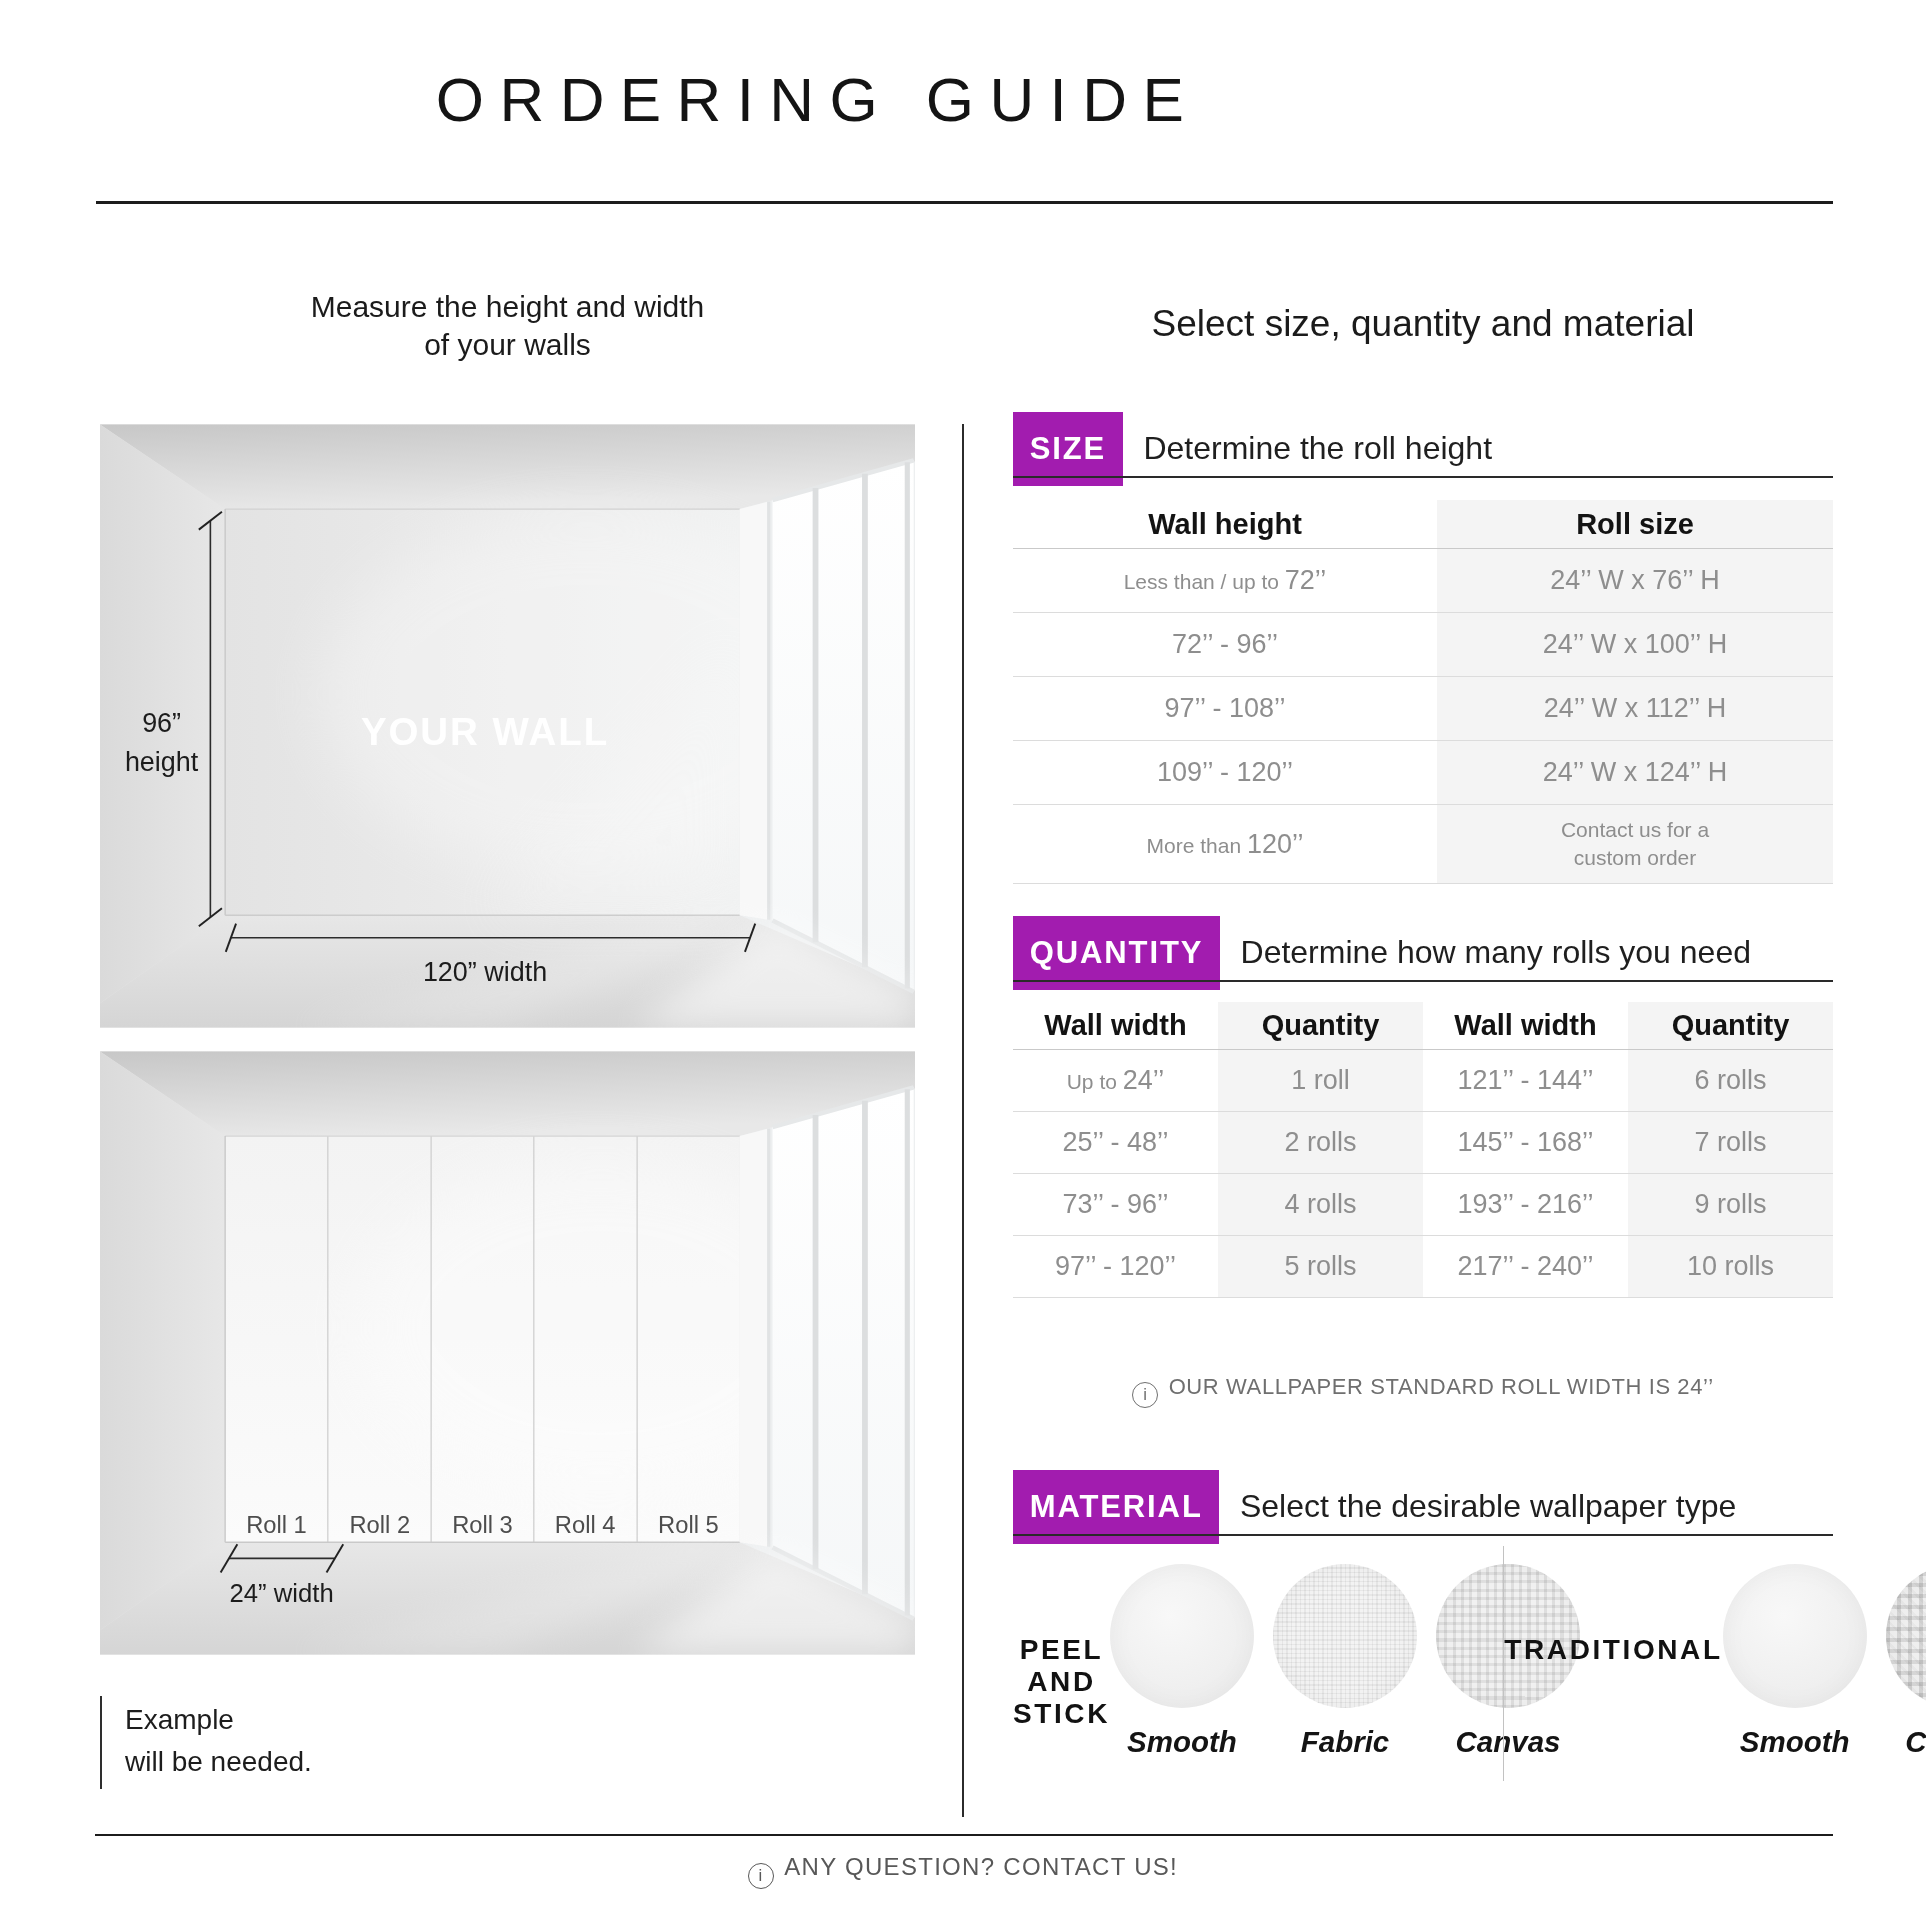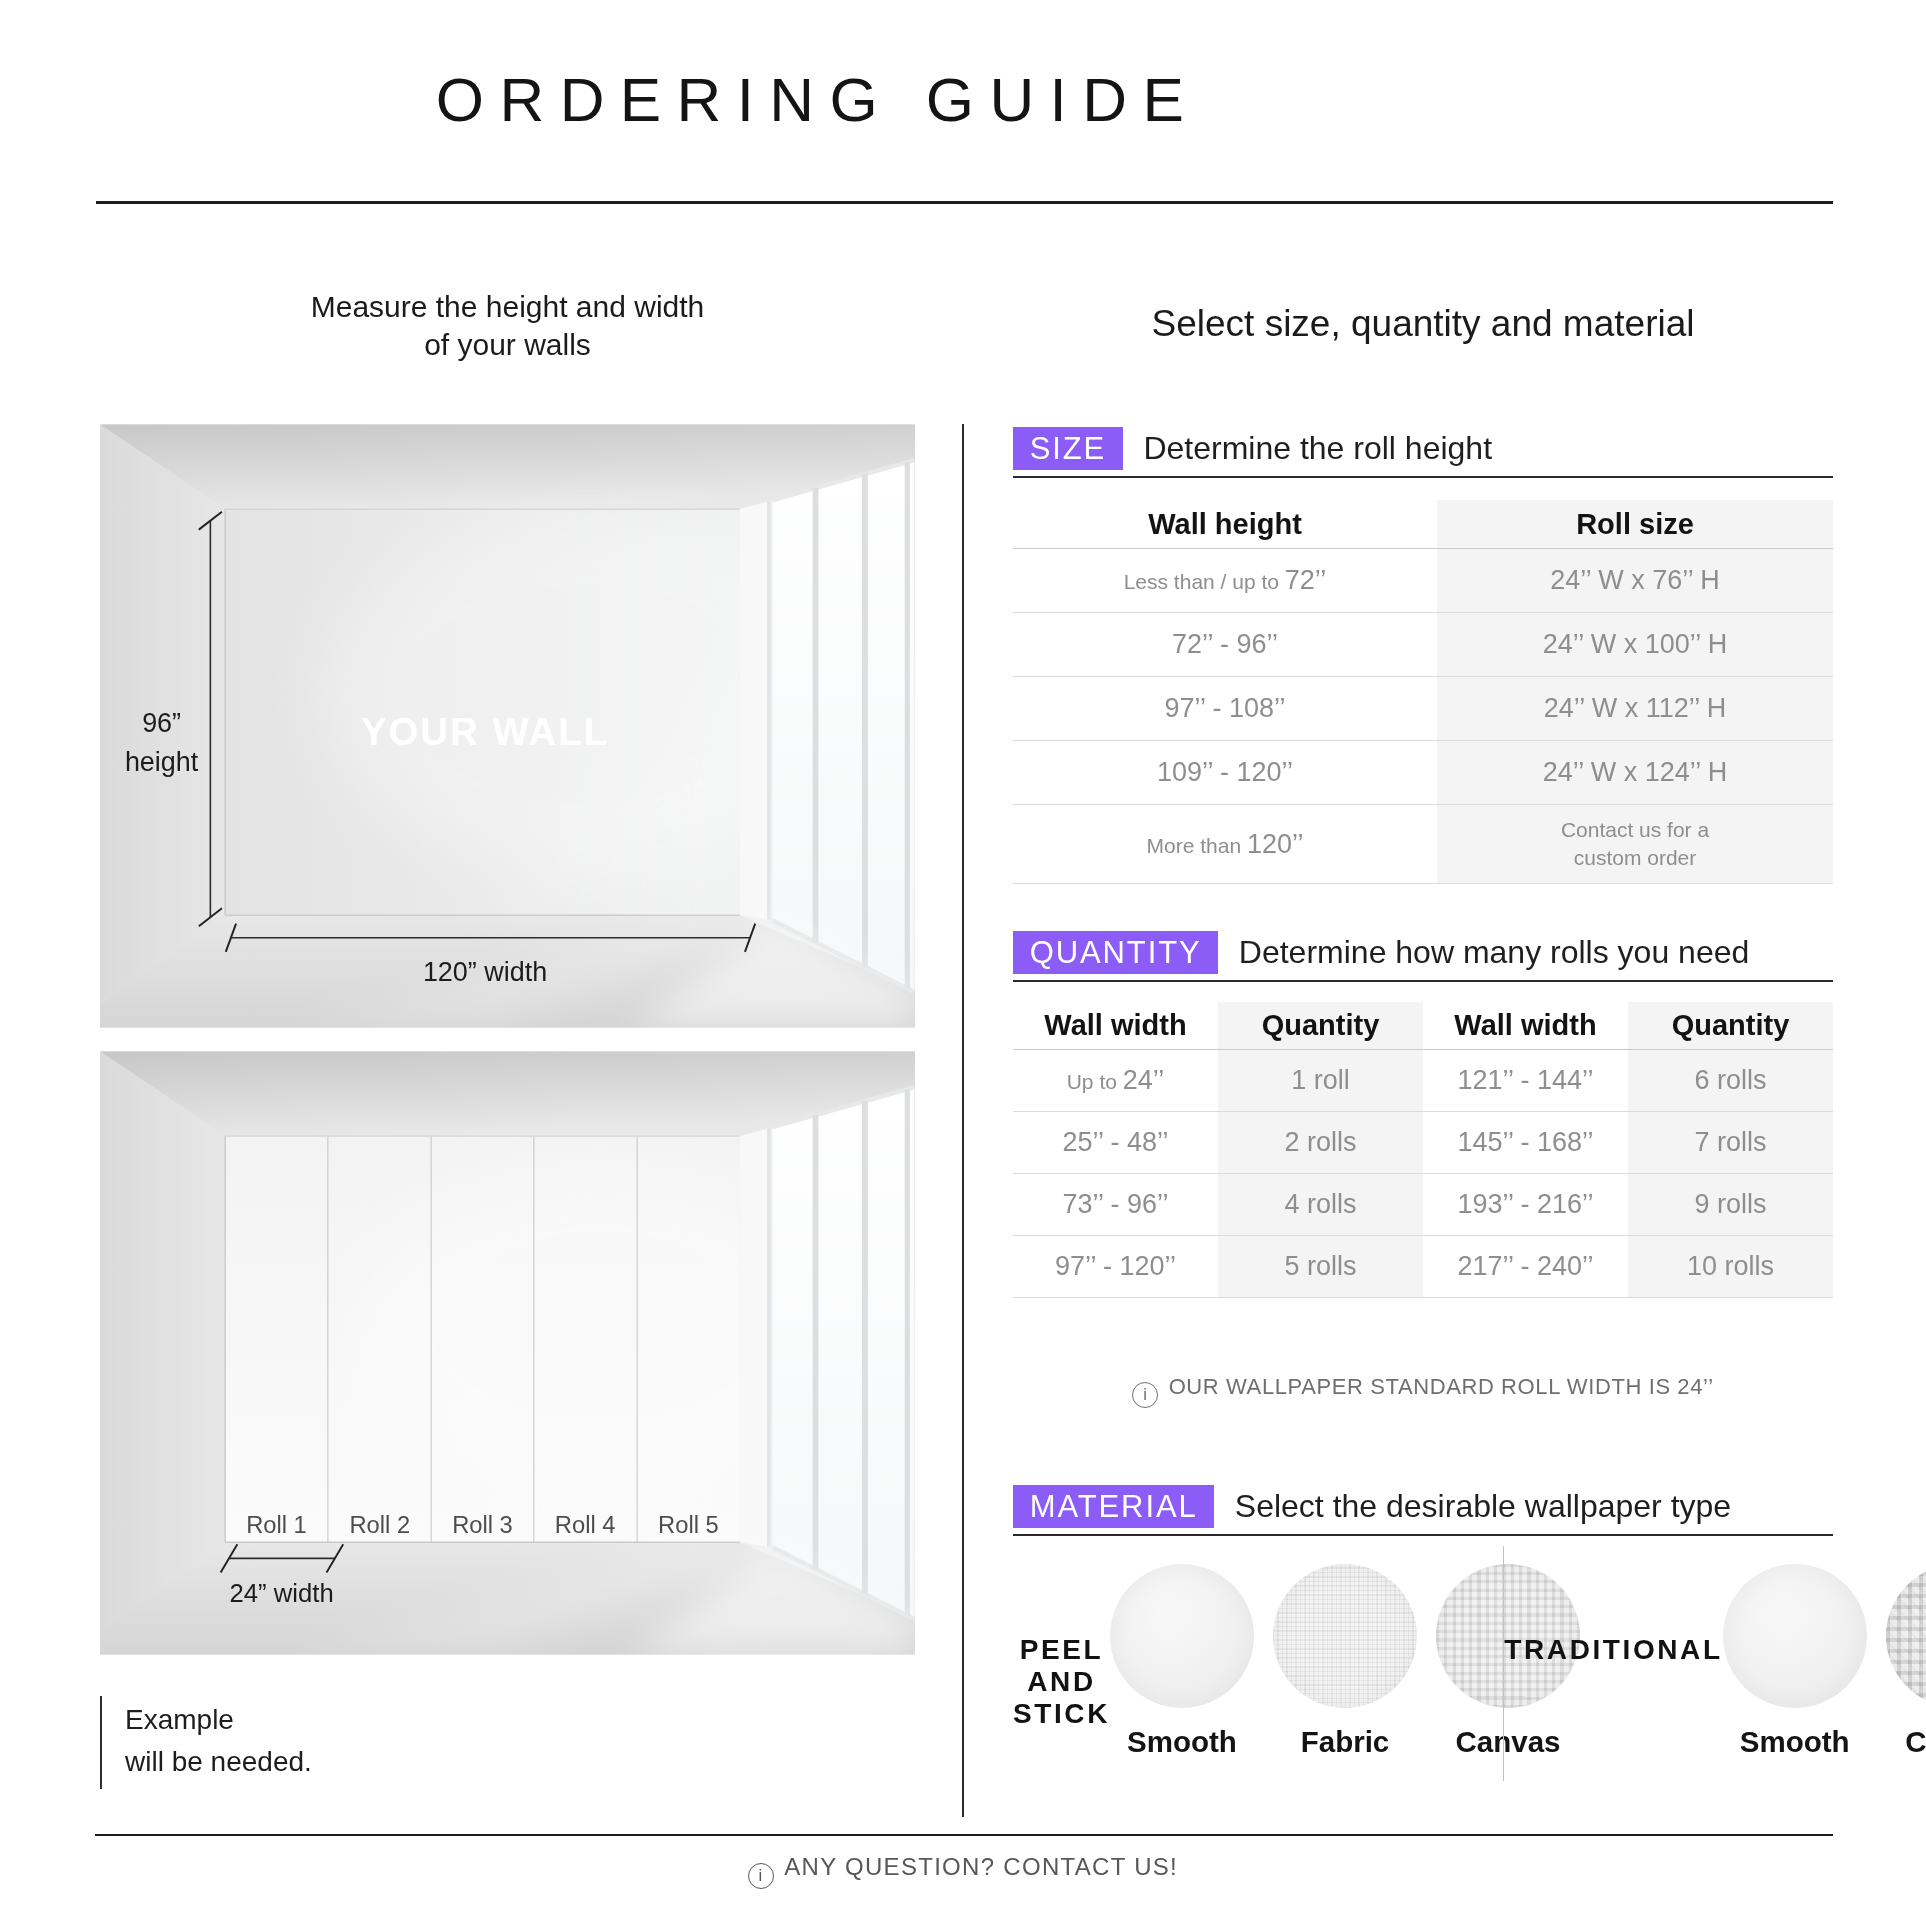--- a/index.html
+++ b/index.html
@@ -44,22 +44,22 @@
     font-size:28px;line-height:1.5;color:#1d1d1d;
   }
 
   
   .col-divider{left:962px;top:424px;width:1.9px;height:1393px;background:#2b2b2b;}
 
   
   .sec-head{left:1013px;width:820px;height:59px;display:flex;align-items:center;gap:20.5px;}
   .size-head{top:419px;} .qty-head{top:923px;} .mat-head{top:1477px;}
   .badge{
-    background:#8b5cf6;color:#ffffff;font-size:31px;font-weight:400;letter-spacing:1.9px;
-    height:43px;display:flex;align-items:center;padding:0 16.7px;flex:0 0 auto;
+    background:#a21caf;color:#ffffff;font-size:31px;font-weight:700;letter-spacing:1.9px;
+    height:74px;display:flex;align-items:center;padding:0 16.7px;flex:0 0 auto;
   }
   .sec-sub{font-size:32px;color:#1f1f1f;white-space:nowrap;}
   .sec-rule{left:1013px;width:820px;height:1.9px;background:#2a2a2a;}
   .size-rule{top:476px;} .qty-rule{top:980px;} .mat-rule{top:1534px;}
 
   
   table{border-collapse:collapse;table-layout:fixed;}
   .size-table{left:1013px;top:500px;width:820px;}
   .qty-table{left:1013px;top:1002px;width:820px;}
   th{font-size:29px;font-weight:600;color:#131313;text-align:center;}
@@ -108,21 +108,21 @@
       repeating-linear-gradient(0deg, rgba(0,0,0,0.07) 0 3.2px, rgba(255,255,255,0) 3.2px 8.3px),
       #f1f1f1;
   }
   .tex-burlap{
     background:
       repeating-linear-gradient(90deg, rgba(0,0,0,0.11) 0 4.5px, rgba(255,255,255,0) 4.5px 11px),
       repeating-linear-gradient(0deg, rgba(0,0,0,0.10) 0 4.5px, rgba(255,255,255,0) 4.5px 11px),
       repeating-linear-gradient(45deg, rgba(0,0,0,0.03) 0 2.6px, rgba(255,255,255,0) 2.6px 7.7px),
       #efefef;
   }
-  .swatch-label{margin-top:16.7px;font-size:29.5px;font-weight:600;color:#141414;}
+  .swatch-label{margin-top:16.7px;font-size:29.5px;font-weight:600;color:#141414;font-style:italic;}
 
   
   .footer-rule{left:95px;top:1834px;width:1738px;height:1.9px;background:#1c1c1c;}
   .page-footer{
     left:0;top:1853px;width:1926px;text-align:center;
     font-size:24px;color:#585858;letter-spacing:1.3px;
   }
   .page-footer .info-i{border-color:#585858;color:#585858;}
 </style>
 </head>

